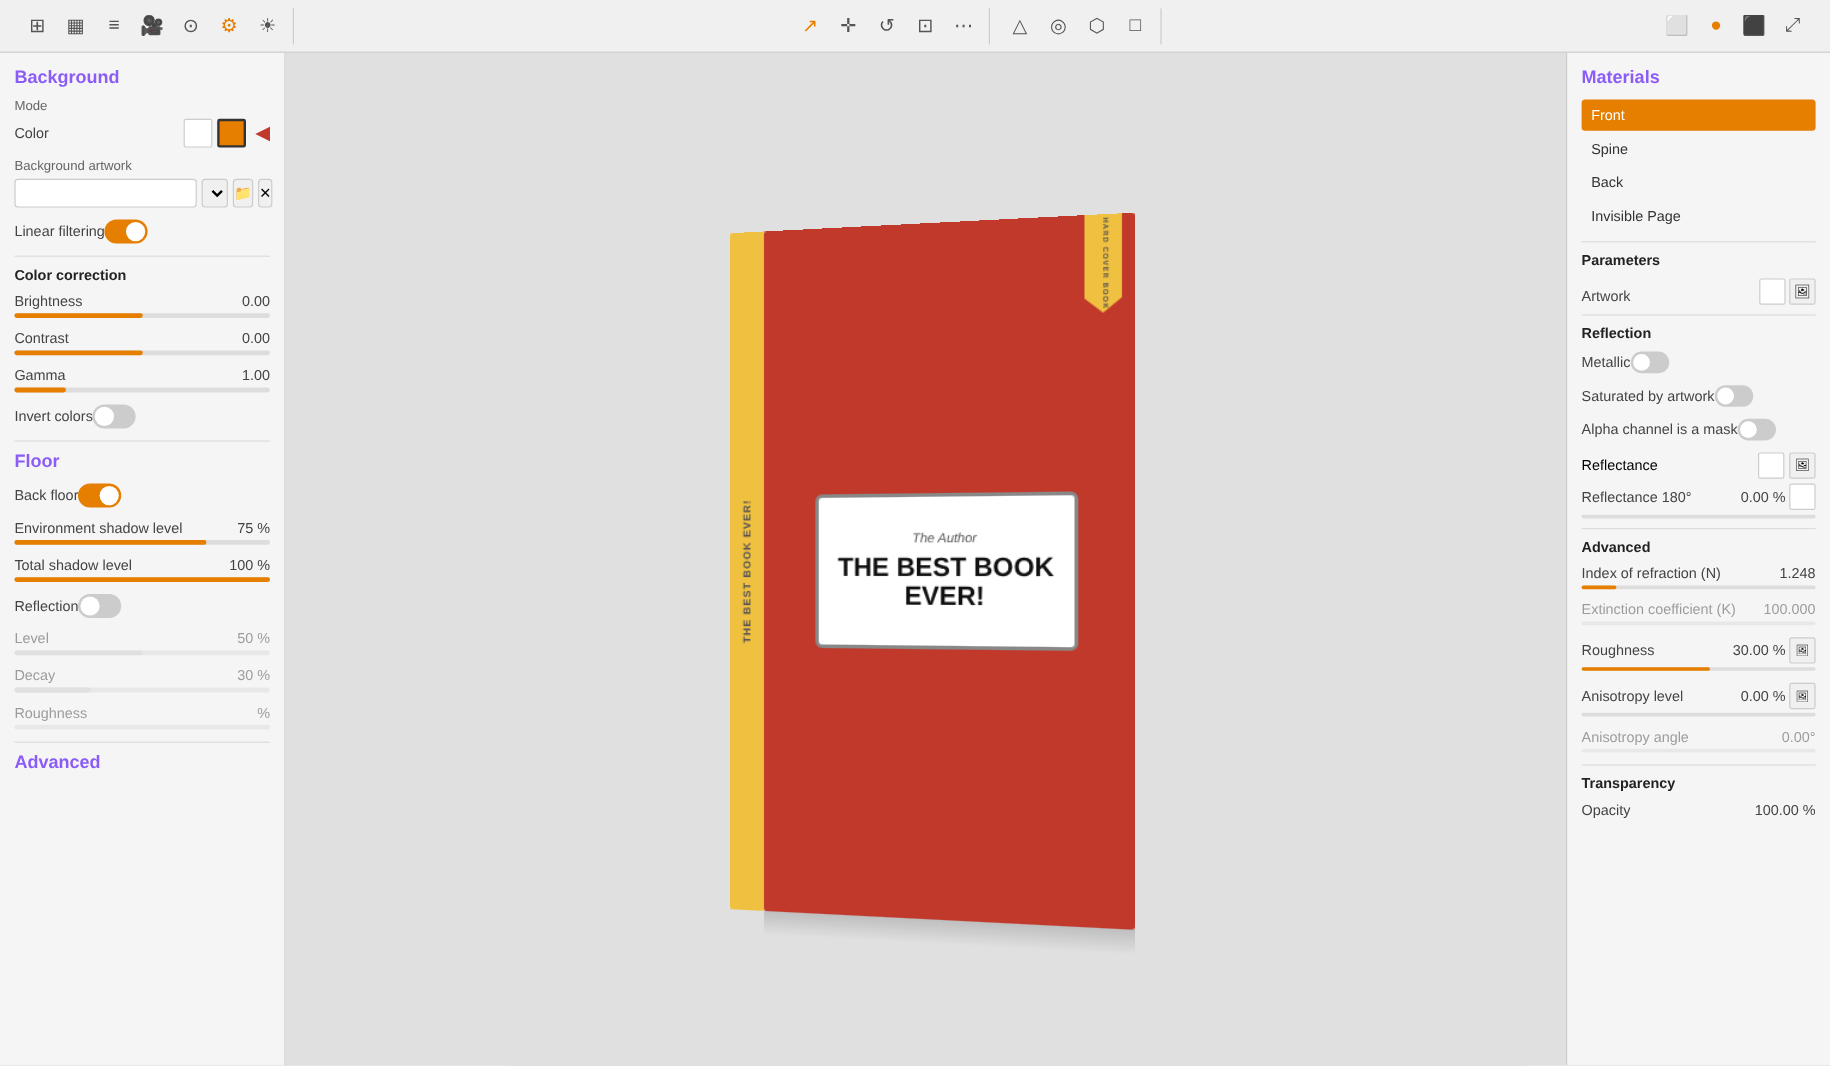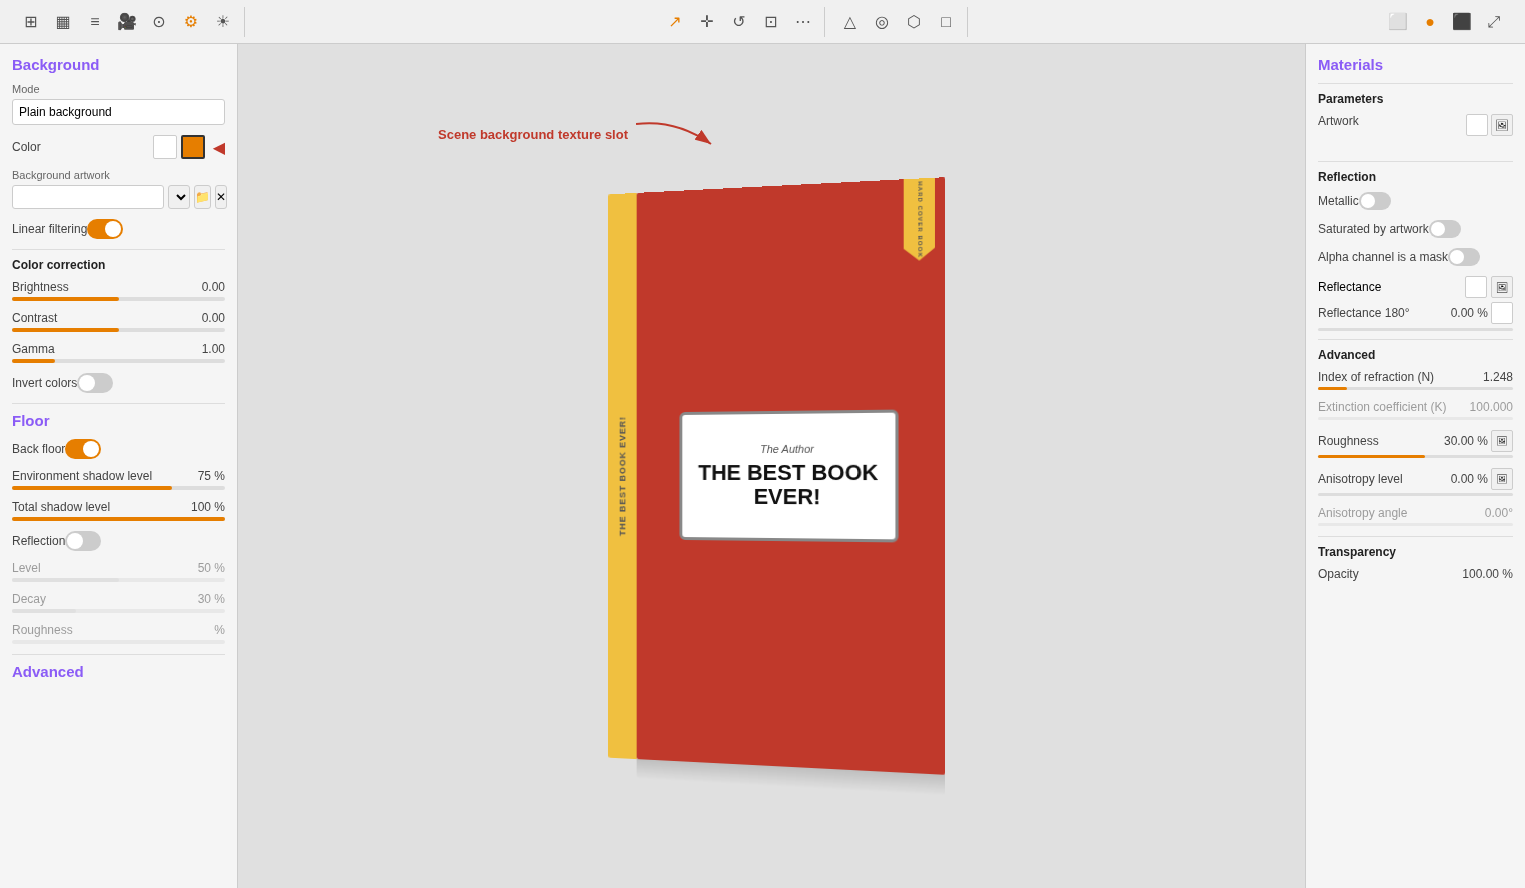--- a/index.html
+++ b/index.html
@@ -350,23 +350,23 @@
     .material-item.active {
       background: #e67e00;
       color: white;
     }
     .material-item:not(.active) {
       color: #333;
     }
 
     .param-row {
       display: flex;
-      align-items: flex-start;
+      align-items: flex-end;
       justify-content: space-between;
-      margin-bottom: 25px;
+      margin-bottom: 8px;
     }
     .param-label { font-size: 12px; color: #444; }
     .param-swatch {
       width: 22px;
       height: 22px;
       border: 1px solid #ccc;
       border-radius: 2px;
       background: white;
       cursor: pointer;
     }
@@ -494,25 +494,20 @@
     <div class="toolbar-btn">⤢</div>
   </div>
 </div>
 
 <div class="main-layout">
 
   <div class="left-panel">
     <div class="section-title">Background</div>
 
     <div class="field-label">Mode</div>
-    <div class="select-row">
-      <select class="select-dropdown">
-        <option>Plain background</option>
-      </select>
-    </div>
 
     <div class="color-row">
       <span class="color-label">Color</span>
       <div class="color-swatch white"></div>
       <div class="color-swatch orange"></div>
       <span style="color:#c0392b; font-size:16px; margin-left:4px;">◀</span>
     </div>
 
     <div class="field-label">Background artwork</div>
     <div class="artwork-row">
@@ -631,31 +626,20 @@
         <div class="slider-fill" style="width:0%;background:#ccc;"></div>
       </div>
     </div>
 
     <hr class="divider">
     <div class="section-title">Advanced</div>
   </div>
 
   <div class="viewport">
 
-    <div class="annotation">
-      <span class="annotation-text">Scene background texture slot</span>
-      <svg width="80" height="40" viewBox="0 0 80 40">
-        <defs>
-          <marker id="arrowhead" markerWidth="8" markerHeight="6" refX="8" refY="3" orient="auto">
-            <polygon points="0 0, 8 3, 0 6" fill="#c0392b"></polygon>
-          </marker>
-        </defs>
-        <path d="M0,10 Q40,5 75,30" stroke="#c0392b" stroke-width="2" fill="none" marker-end="url(#arrowhead)"></path>
-      </svg>
-    </div>
 
     <div class="book-container">
       <div class="book-spine">
         <div class="book-spine-text">THE BEST BOOK EVER!</div>
       </div>
       <div class="book-front">
 
         <div class="book-ribbon"></div>
         <div class="book-ribbon-text">
           <span>HARD COVER BOOK</span>
@@ -666,20 +650,26 @@
           <div class="book-title">THE BEST BOOK<br>EVER!</div>
         </div>
       </div>
       <div class="book-bottom-shadow"></div>
     </div>
   </div>
 
   <div class="right-panel">
     <div class="section-title">Materials</div>
 
+    <div>
+      <div class="material-item active">Front</div>
+      <div class="material-item">Spine</div>
+      <div class="material-item">Back</div>
+      <div class="material-item">Invisible Page</div>
+    </div>
 
     <hr class="divider">
 
     <div class="subsection-title">Parameters</div>
 
     <div class="param-row">
       <span class="param-label">Artwork</span>
       <div style="display:flex;gap:3px;">
         <div class="param-swatch"></div>
         <div class="param-img-btn">🖼</div>

